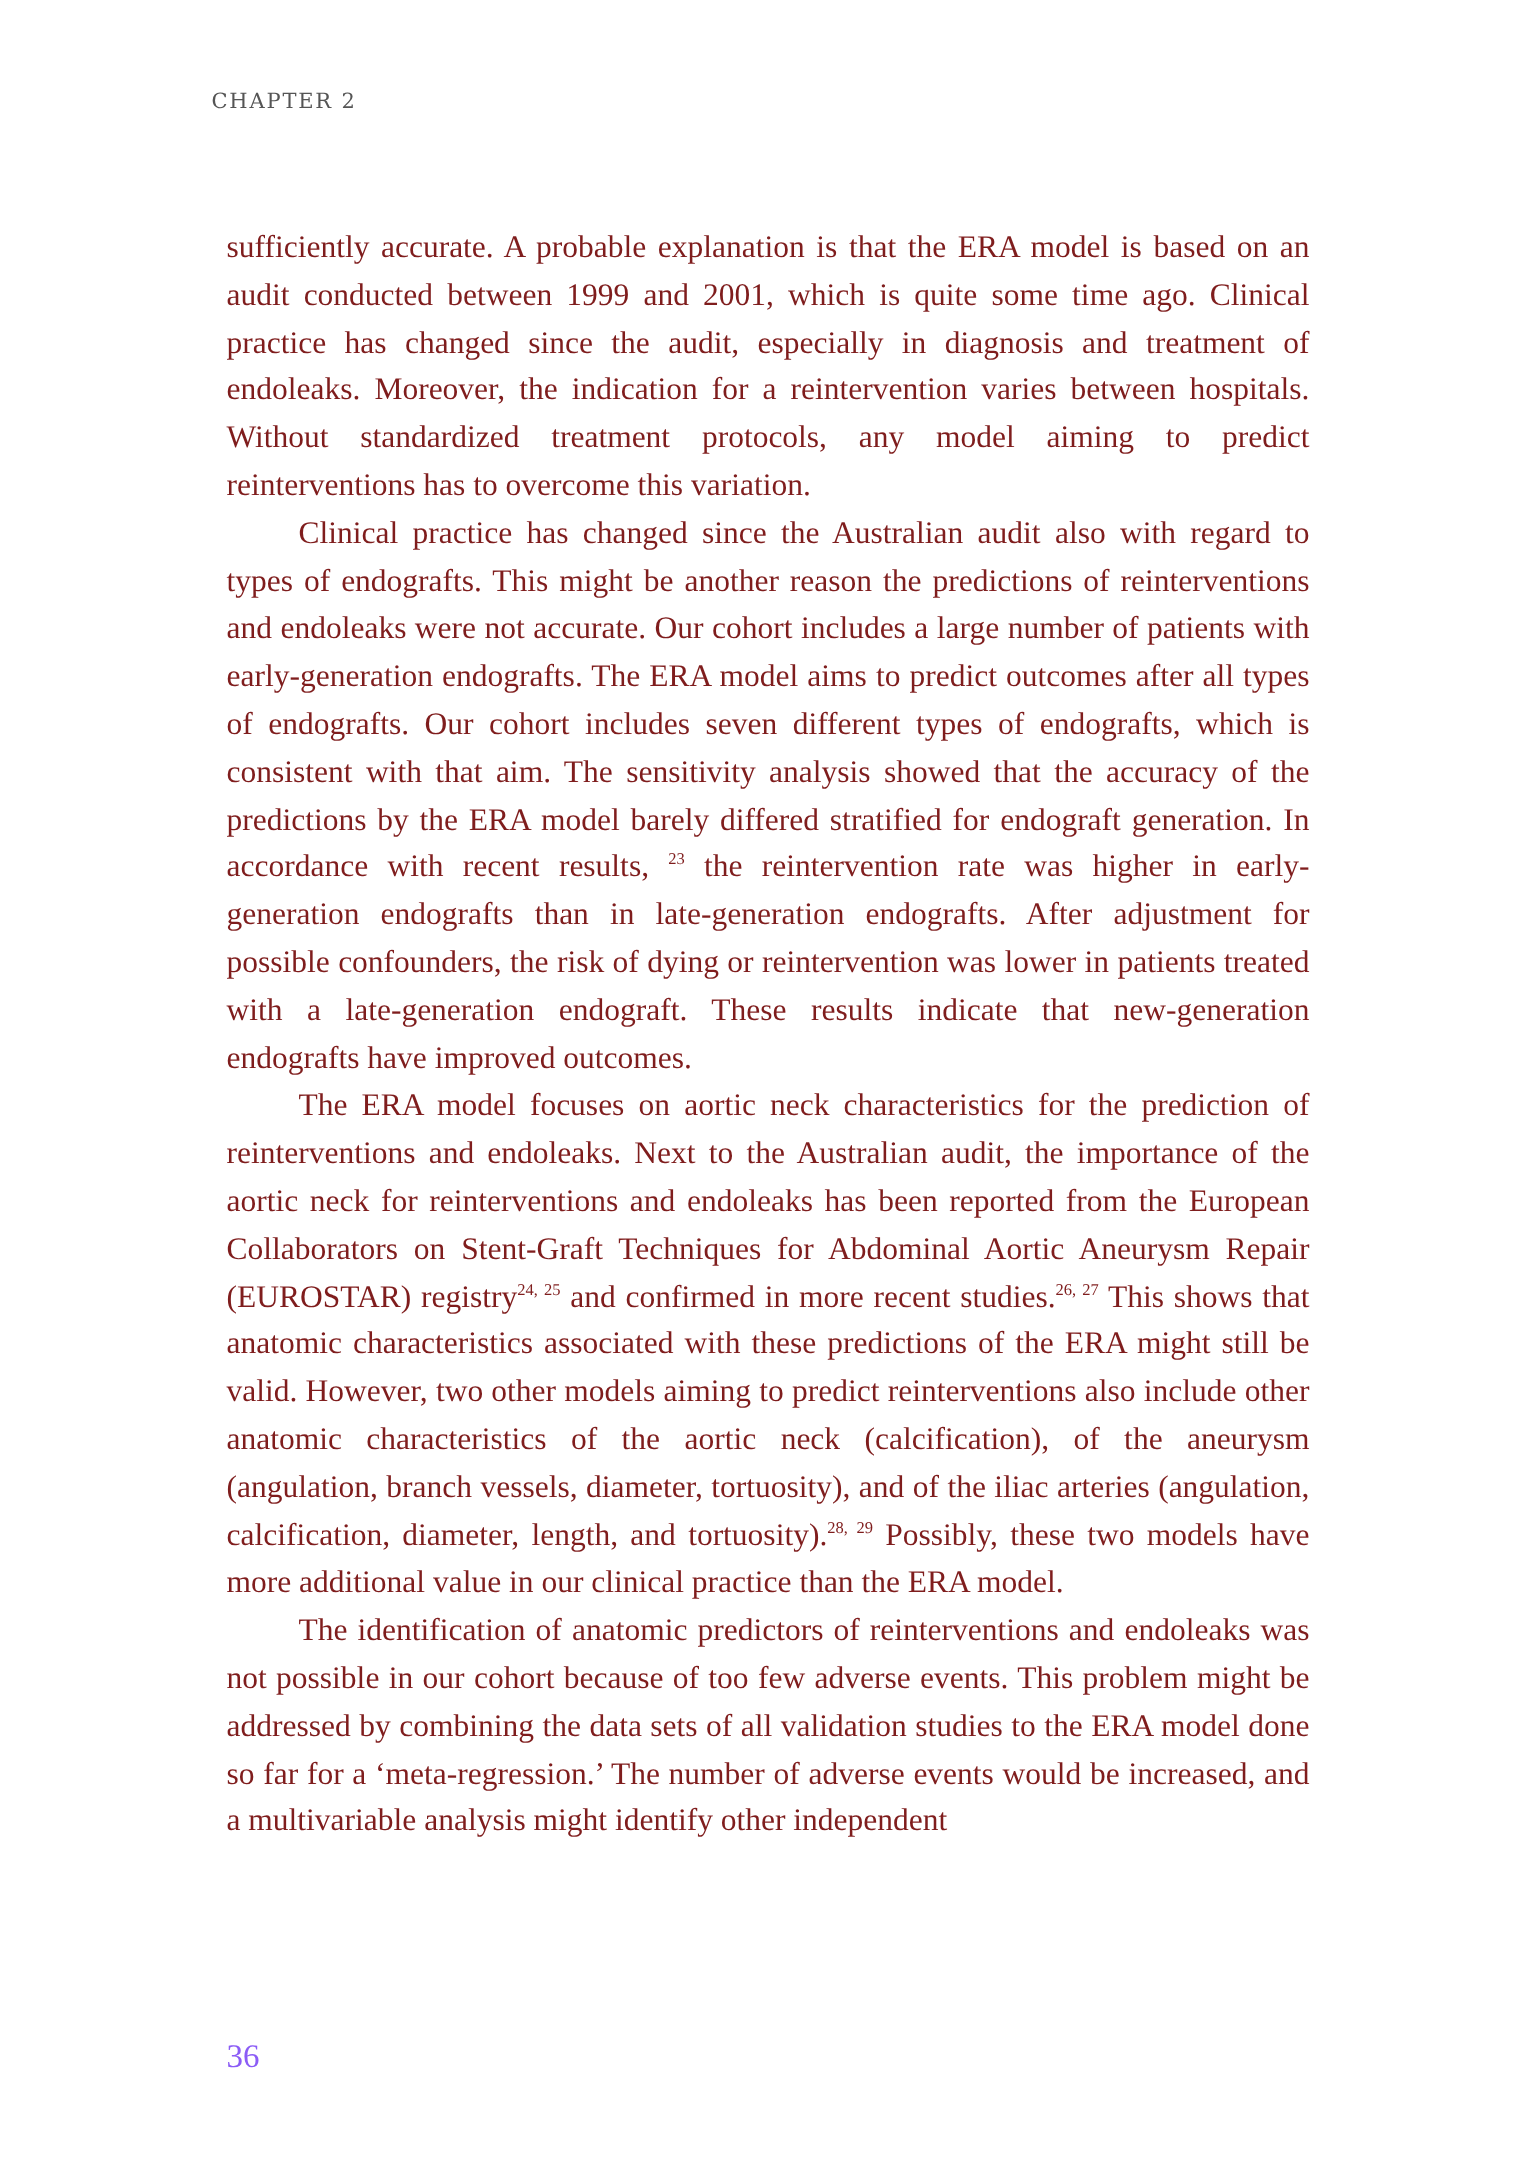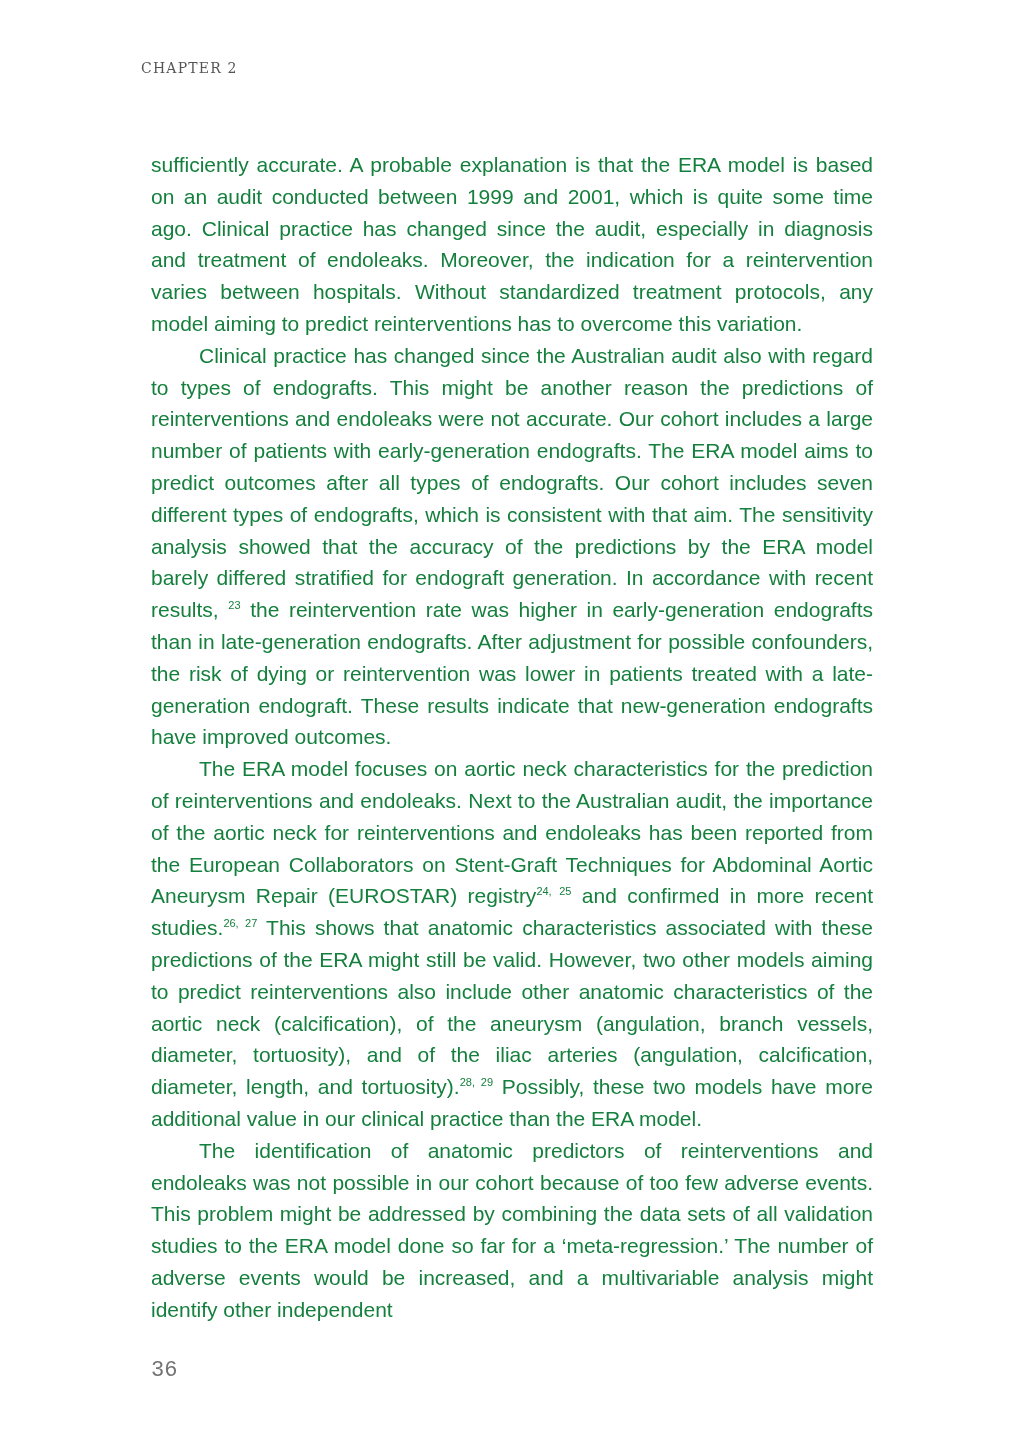--- a/index.html
+++ b/index.html
@@ -5,29 +5,29 @@
   html, body { margin: 0; padding: 0; background: #ffffff; }
   body { width: 1024px; height: 1440px; position: relative; overflow: hidden; }
   .page { position: absolute; left: 0; top: 0; width: 1024px; height: 1440px; background: #fff; }
   .running-head {
     position: absolute; left: 141px; top: 60px;
     font-family: "DejaVu Serif", serif; font-size: 14px; letter-spacing: 1.2px;
     color: #555; text-transform: uppercase;
   }
   .body-text {
     position: absolute; left: 151px; top: 149px; width: 722px;
-    font-family: Liberation Sans, sans-serif; font-size: 21px; line-height: 31.8px;
-    color: #15803d; text-align: justify;
+    font-family: Liberation Serif, serif; font-size: 21px; line-height: 31.8px;
+    color: #7f1d1d; text-align: justify;
   }
   .body-text p { margin: 0; }
   .body-text p.indent { text-indent: 48px; }
   sup { font-size: 11px; line-height: 0; vertical-align: 8px; }
   .folio {
     position: absolute; left: 151px; top: 1358px;
-    font-family: Liberation Mono, monospace; font-size: 22px; color: #737373;
+    font-family: Liberation Serif, serif; font-size: 22px; color: #8b5cf6;
   }
 </style>
 </head>
 <body>
 
 <div class="page">
   <div class="running-head">Chapter 2</div>
 
   <div class="body-text">
     <p>

